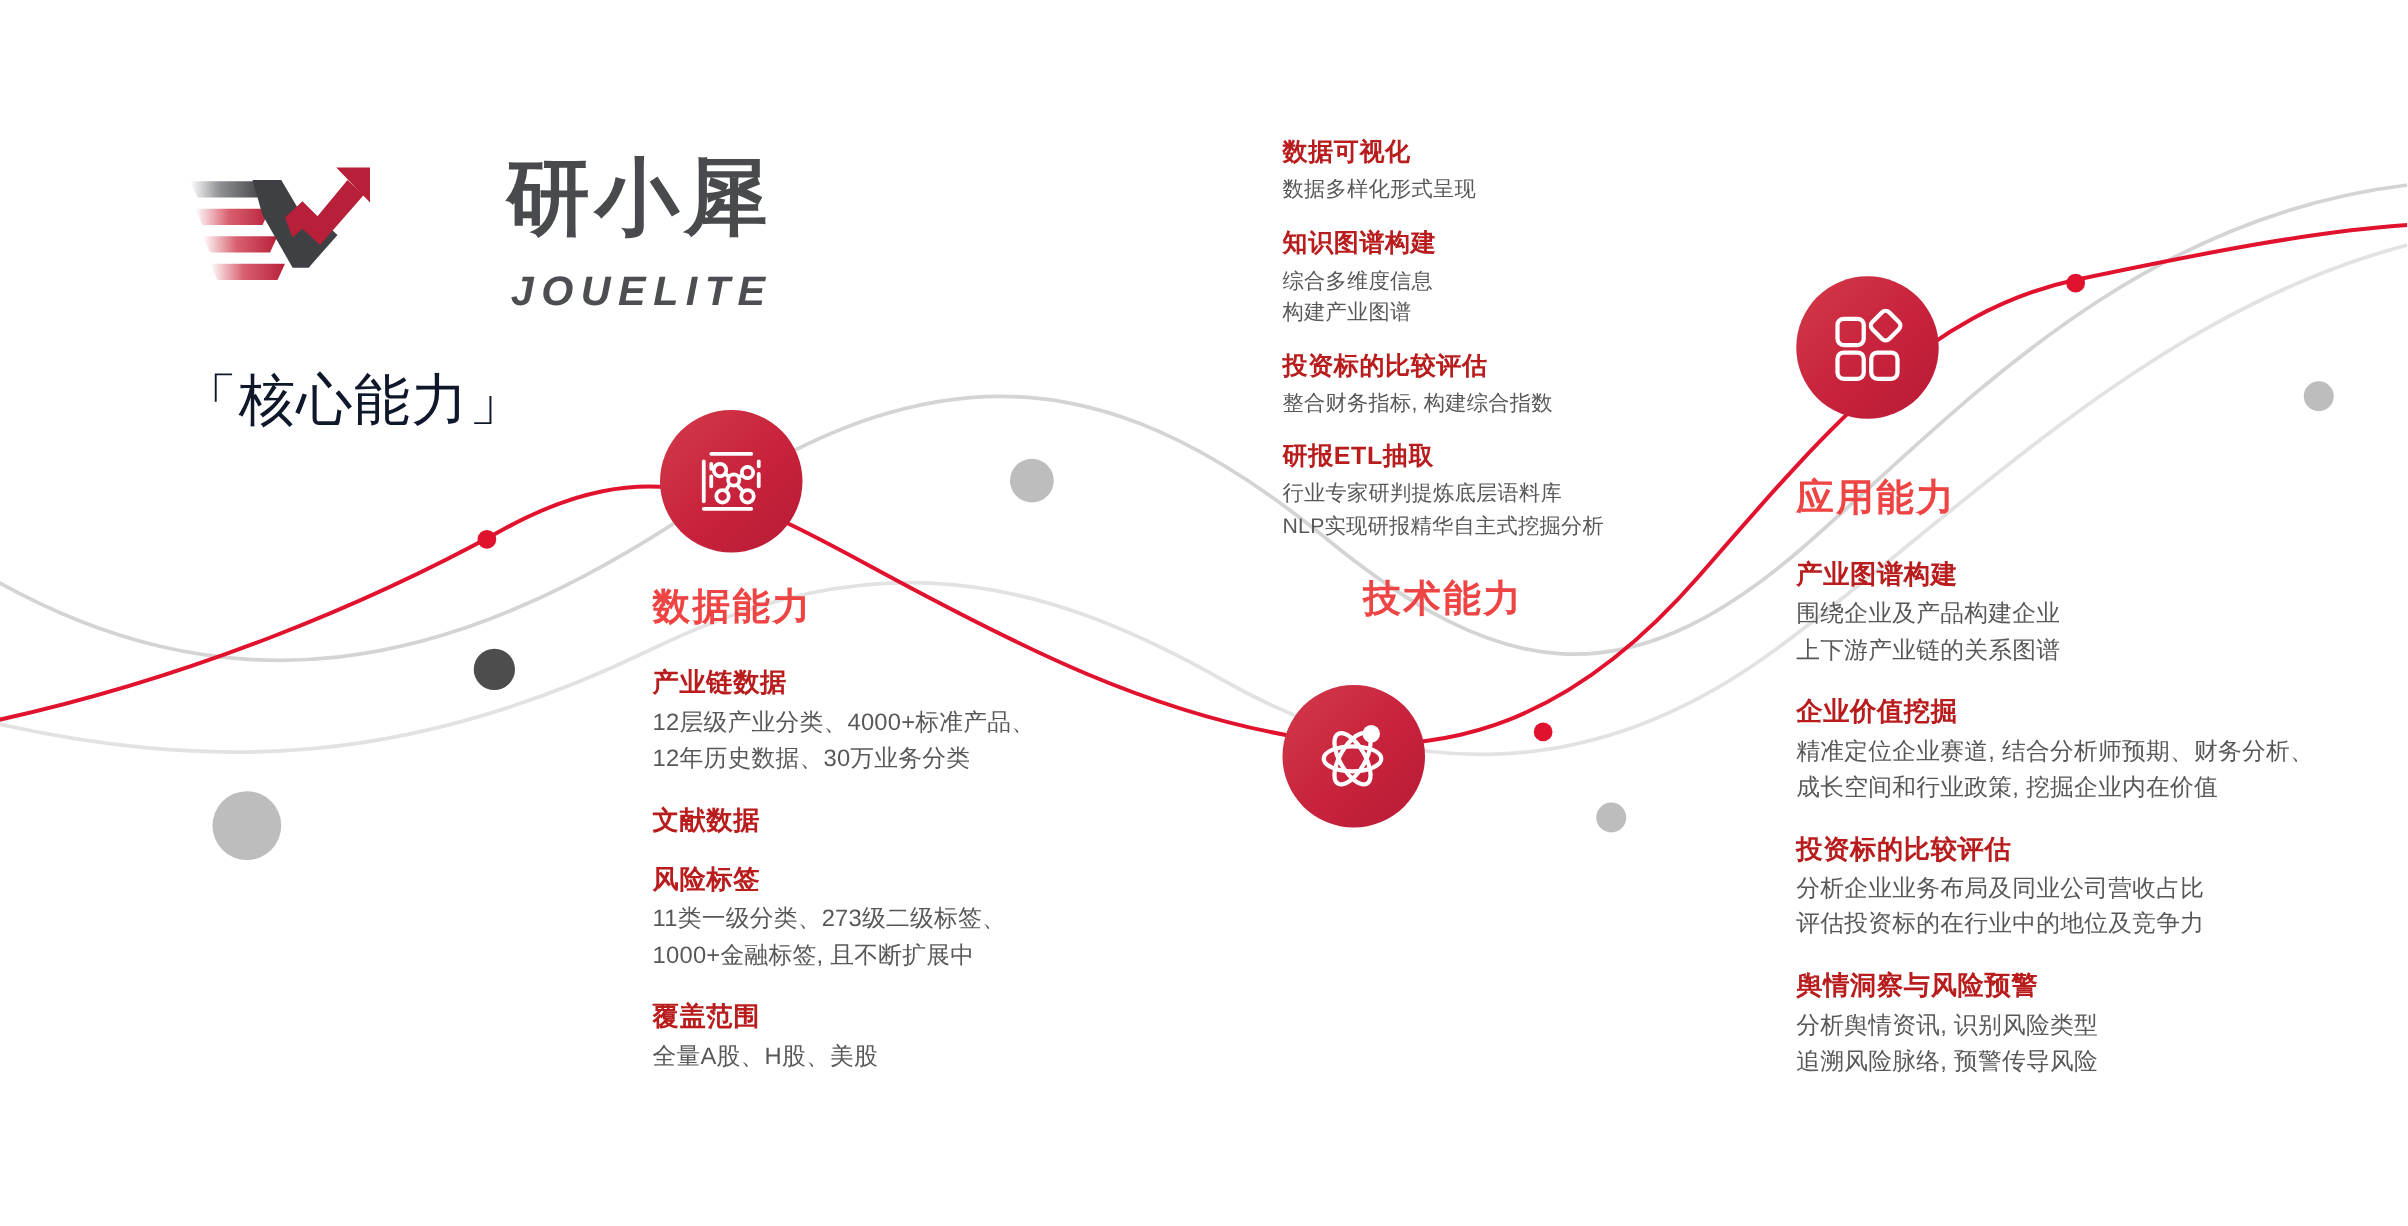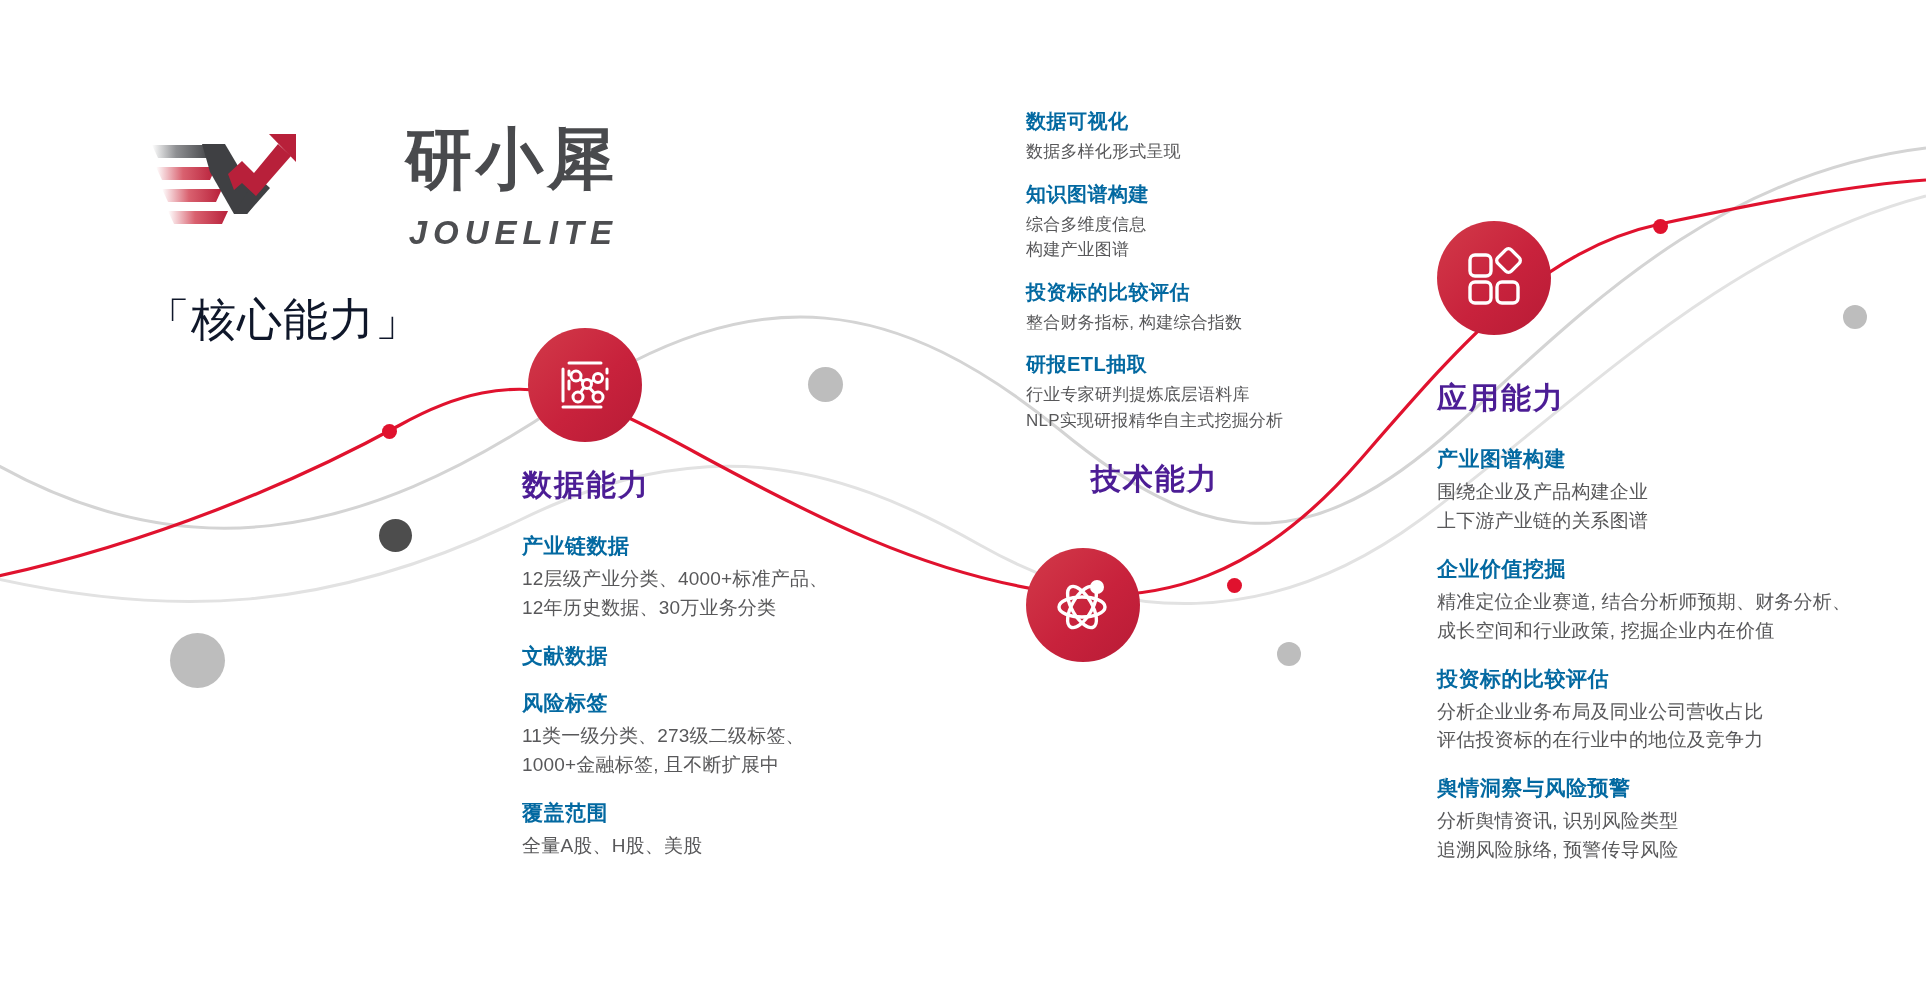--- a/index.html
+++ b/index.html
@@ -100,31 +100,31 @@
     align-items: center;
     justify-content: center;
   }
   .node-circle svg { display: block; }
 
   
   .cap-group { position: absolute; }
   .cap-heading {
     font-size: 30px;
     font-weight: 700;
-    color: #4c1d95;
+    color: #ef4444;
     letter-spacing: 2px;
     margin-bottom: 26px;
     white-space: nowrap;
   }
   .item { margin-bottom: 19px; }
   .item:last-child { margin-bottom: 0; }
   .item-title {
     font-size: 21px;
     font-weight: 700;
-    color: #0369a1;
+    color: #b91c1c;
     letter-spacing: 0.5px;
     margin-bottom: 5px;
     white-space: nowrap;
   }
   .item-line {
     font-size: 19px;
     font-weight: 400;
     color: #58585a;
     line-height: 1.52;
     letter-spacing: 0.2px;

